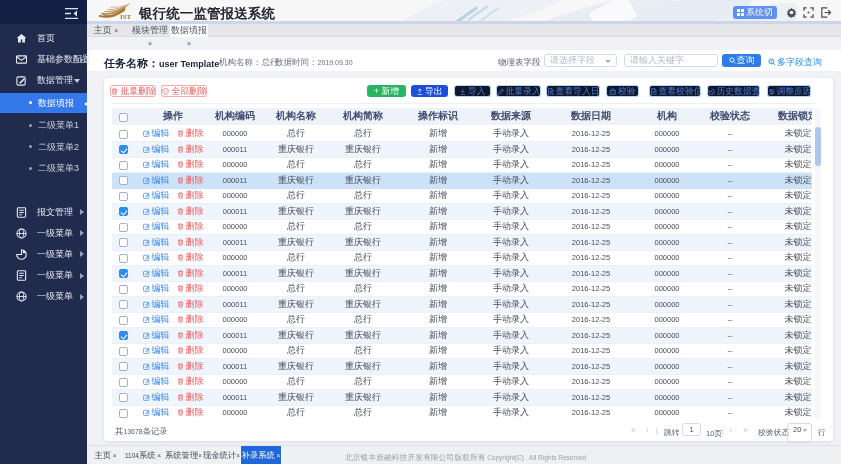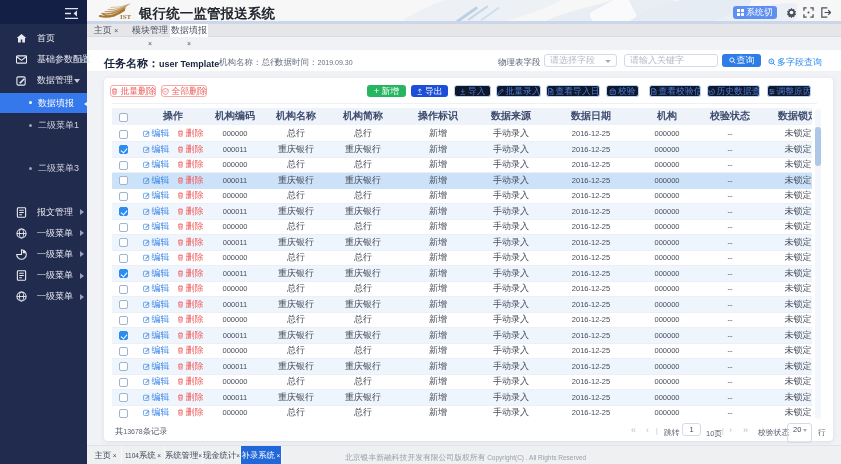--- a/index.html
+++ b/index.html
@@ -114,20 +114,24 @@
         <span class="tx">基础参数配置</span>
         <span class="car"></span>
       </div>
 <div class="smi act" style="top:92.5px;height:20.5px">
         <span class="dot"></span>
         <span class="tx">数据填报</span>
       </div>
 <div class="smi" style="top:114.5px;height:21px">
         <span class="dot"></span>
         <span class="tx">二级菜单1</span>
+      </div>
+<div class="smi" style="top:136px;height:21px">
+        <span class="dot"></span>
+        <span class="tx">二级菜单2</span>
       </div>
 <div class="smi" style="top:157.5px;height:21px">
         <span class="dot"></span>
         <span class="tx">二级菜单3</span>
       </div>
 <div class="mi" style="top:201px">
         <svg class="ic" viewBox="0 0 12 12">
           <rect x="1.5" y="0.8" width="9" height="10.4" rx="1" fill="none" stroke="#e8eaf0" stroke-width="1.2"></rect>
           <path d="M3.5 3.5h5M3.5 6h5M3.5 8.5h3" stroke="#e8eaf0" stroke-width="1.1"></path>
         </svg>

